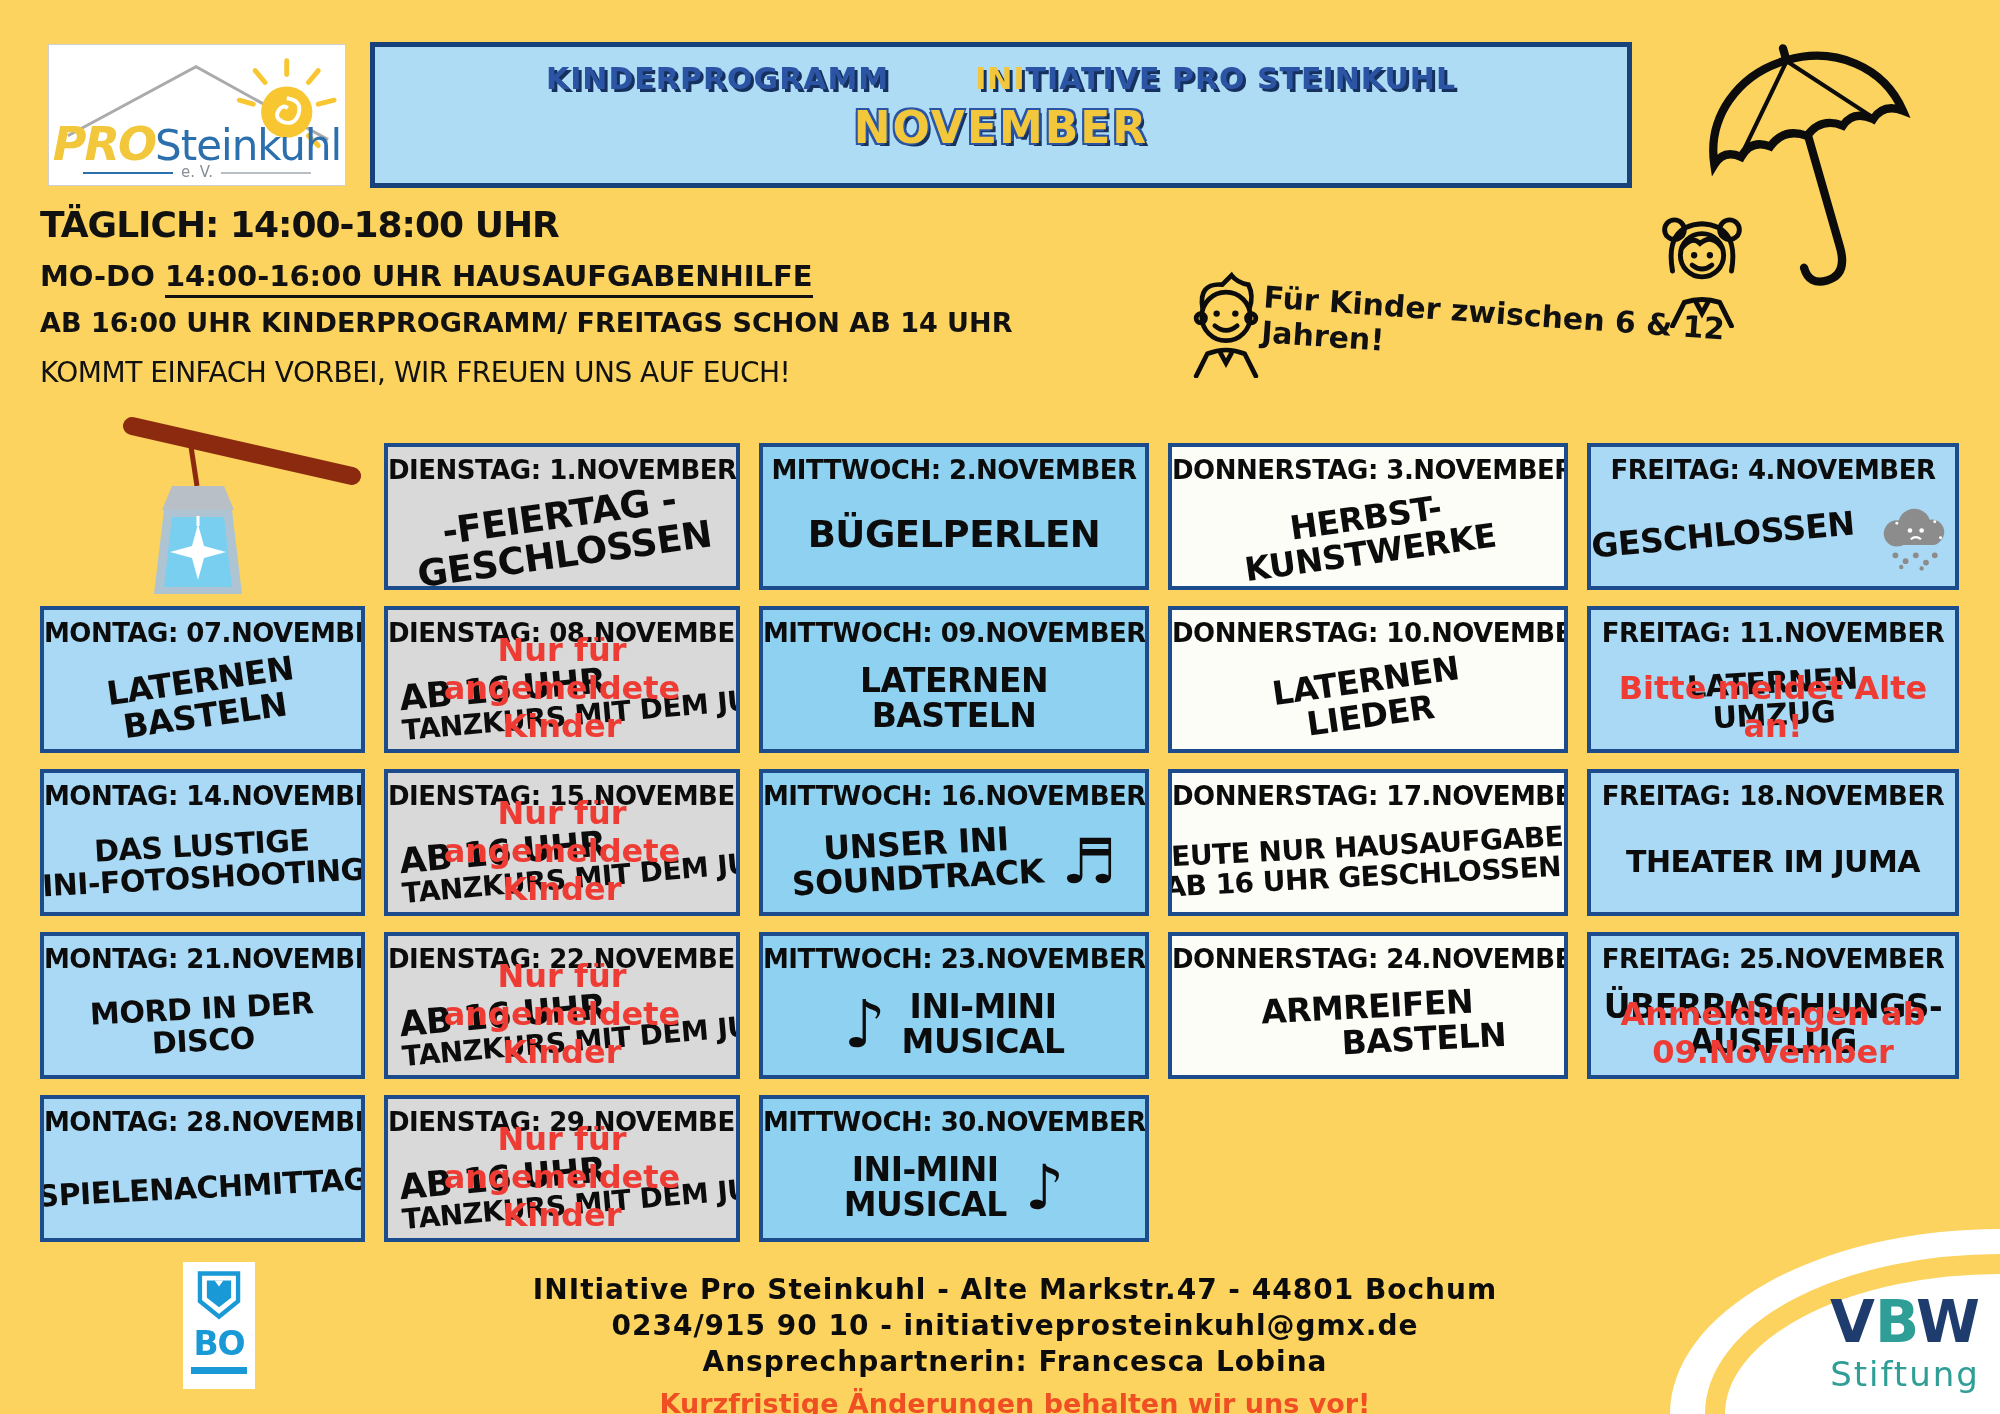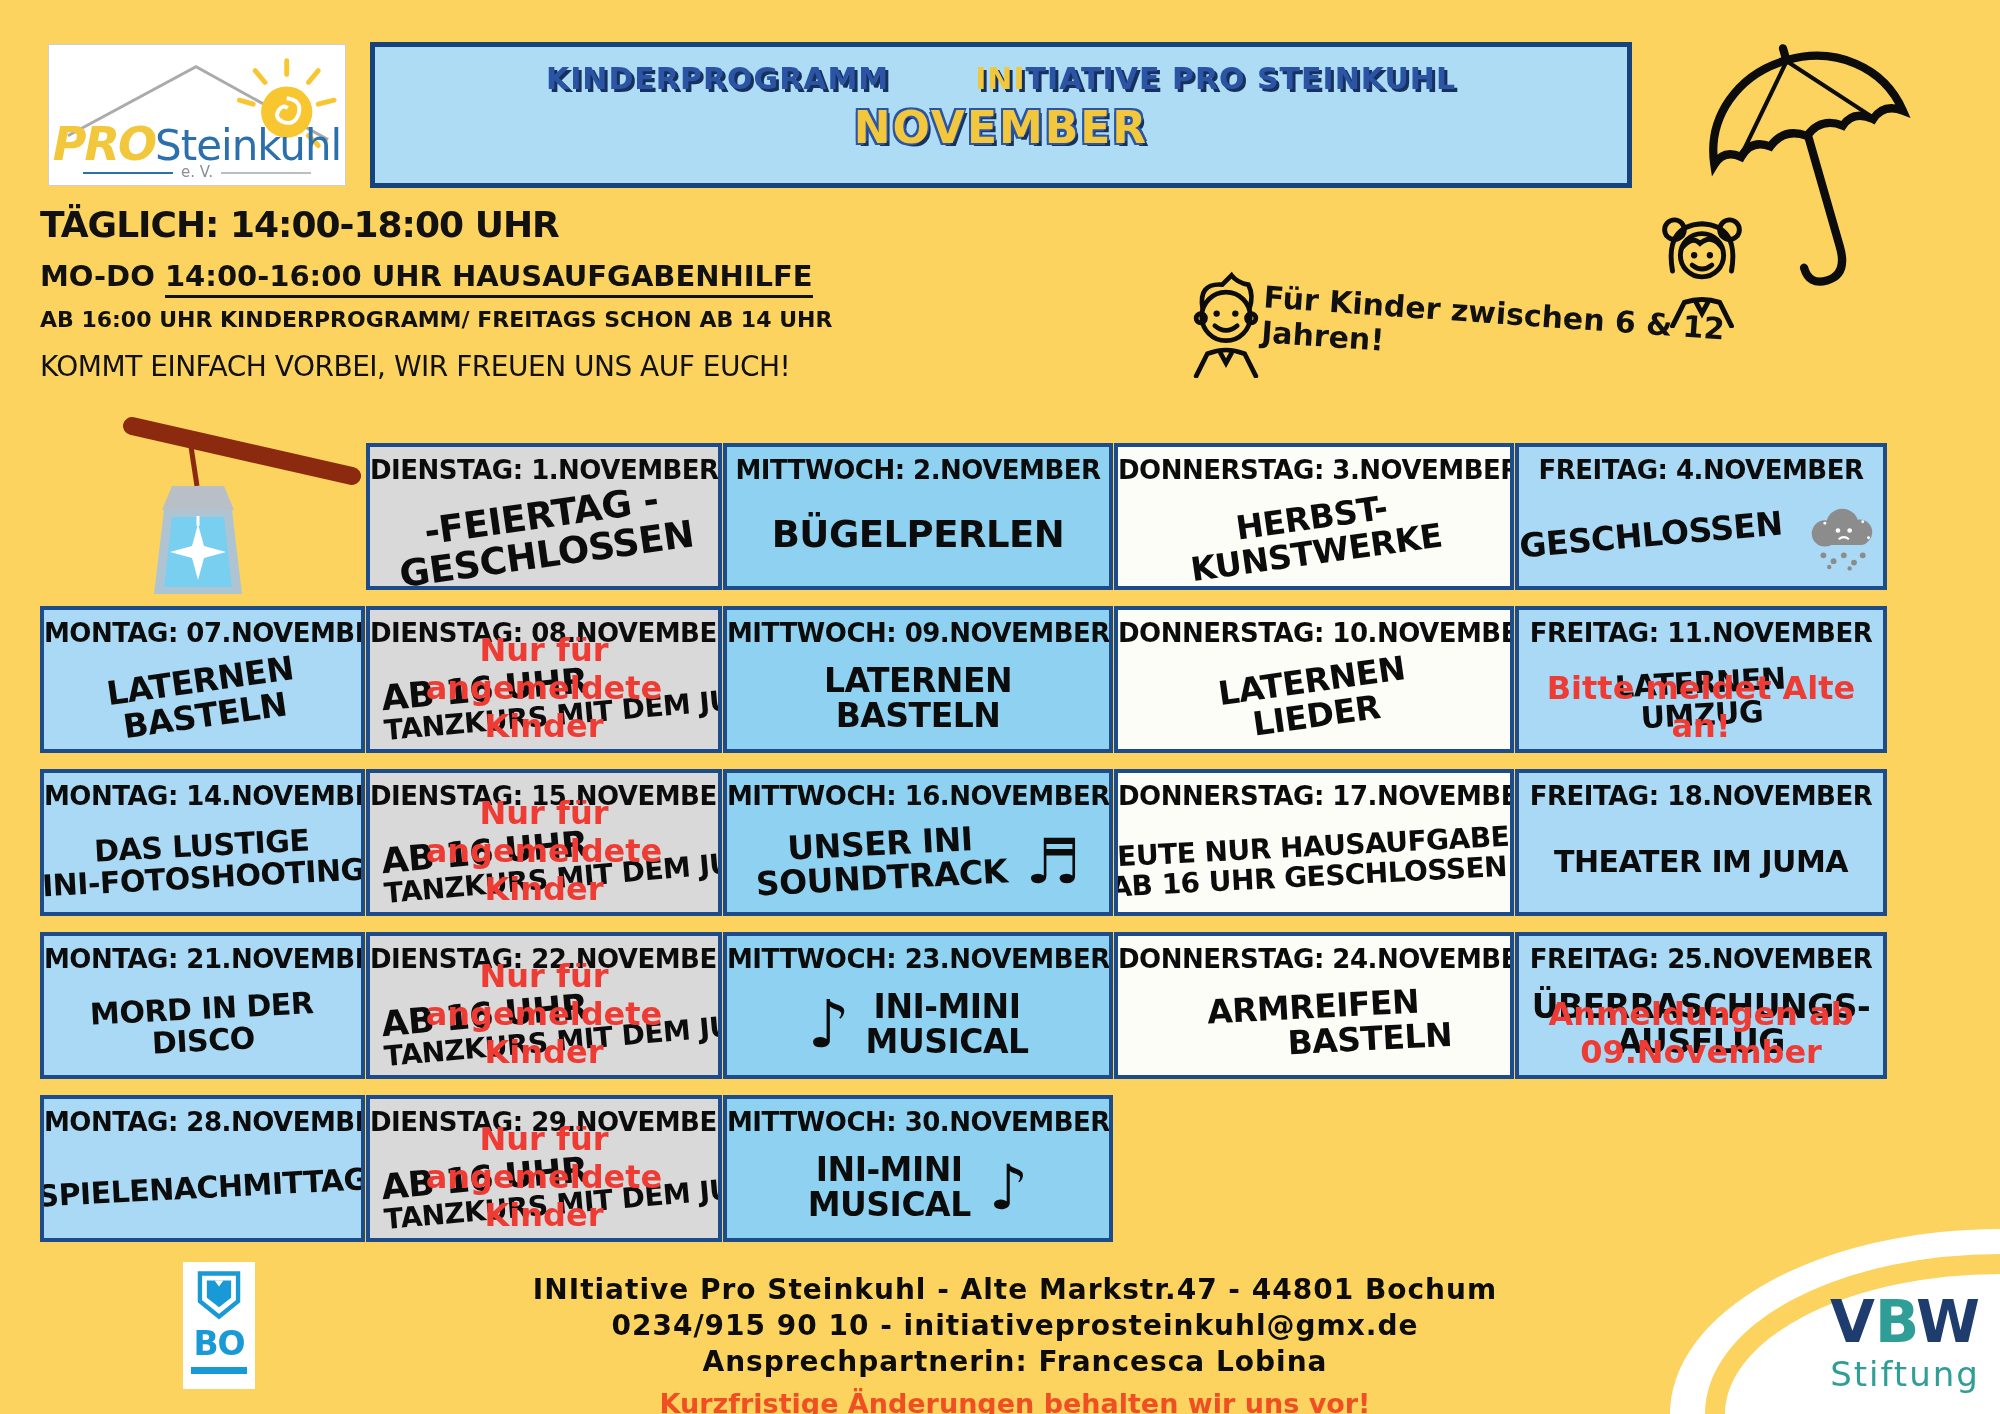--- a/index.html
+++ b/index.html
@@ -25,36 +25,36 @@
   .title-gap { display:inline-block; width:86px; }
   .ini-hl { color:#F2C73B; }
   .title-l2 { margin-top:6px; font-size:44px; font-weight:900; color:#F2C73B; letter-spacing:2px;
     text-shadow:-2px -2px 0 #2B55A4, 2px -2px 0 #2B55A4, -2px 2px 0 #2B55A4, 3px 3px 0 #16315E; }
 
   
   .info { position:absolute; left:40px; top:204px; color:#111; }
   .info-l1 { font-size:36px; font-weight:700; letter-spacing:-1px; }
   .info-l2 { font-size:29px; font-weight:800; margin-top:14px; }
   .info-l2 .u { border-bottom:3px solid #111; padding-bottom:2px; }
-  .info-l3 { font-size:22px; font-weight:800; margin-top:14px; }
+  .info-l3 { font-size:27px; font-weight:800; margin-top:14px; }
   .info-l4 { font-size:28px; font-weight:500; margin-top:18px; letter-spacing:-0.5px; }
 
   .age-note { position:absolute; left:1262px; top:296px; width:480px; transform:rotate(4deg);
     font-size:30px; font-weight:800; color:#111; }
 
   .kid-icon { position:absolute; }
   #boy-icon { left:1178px; top:266px; width:96px; height:112px; }
   #girl-icon { left:1652px; top:210px; width:100px; height:118px; }
   #umbrella-icon { position:absolute; left:1692px; top:36px; width:240px; height:258px; }
   #lantern-art { position:absolute; left:100px; top:388px; width:285px; height:212px; }
 
   
   .calendar { position:absolute; left:40px; top:443px; width:1920px;
     display:grid; grid-template-columns:325px 356px 390px 400px 372px;
-    grid-template-rows:repeat(5,147px); gap:16px 1px; }
+    grid-template-rows:repeat(5,147px); gap:16px 19px; }
   .cell { position:relative; border:4px solid #1D4C8C; overflow:hidden;
     display:flex; flex-direction:column; }
   .c-blue  { background:#A9D9F4; }
   .c-cyan  { background:#8FD1F0; }
   .c-gray  { background:#D9D9D9; }
   .c-white { background:#FDFDF8; }
   .cell-day { font-size:26px; font-weight:800; color:#0C0C0C; text-align:center;
     padding-top:8px; letter-spacing:-0.5px; white-space:nowrap; }
   .cell-body { flex:1; display:flex; flex-direction:column; justify-content:center;
     align-items:center; line-height:1.04; color:#0C0C0C; }

